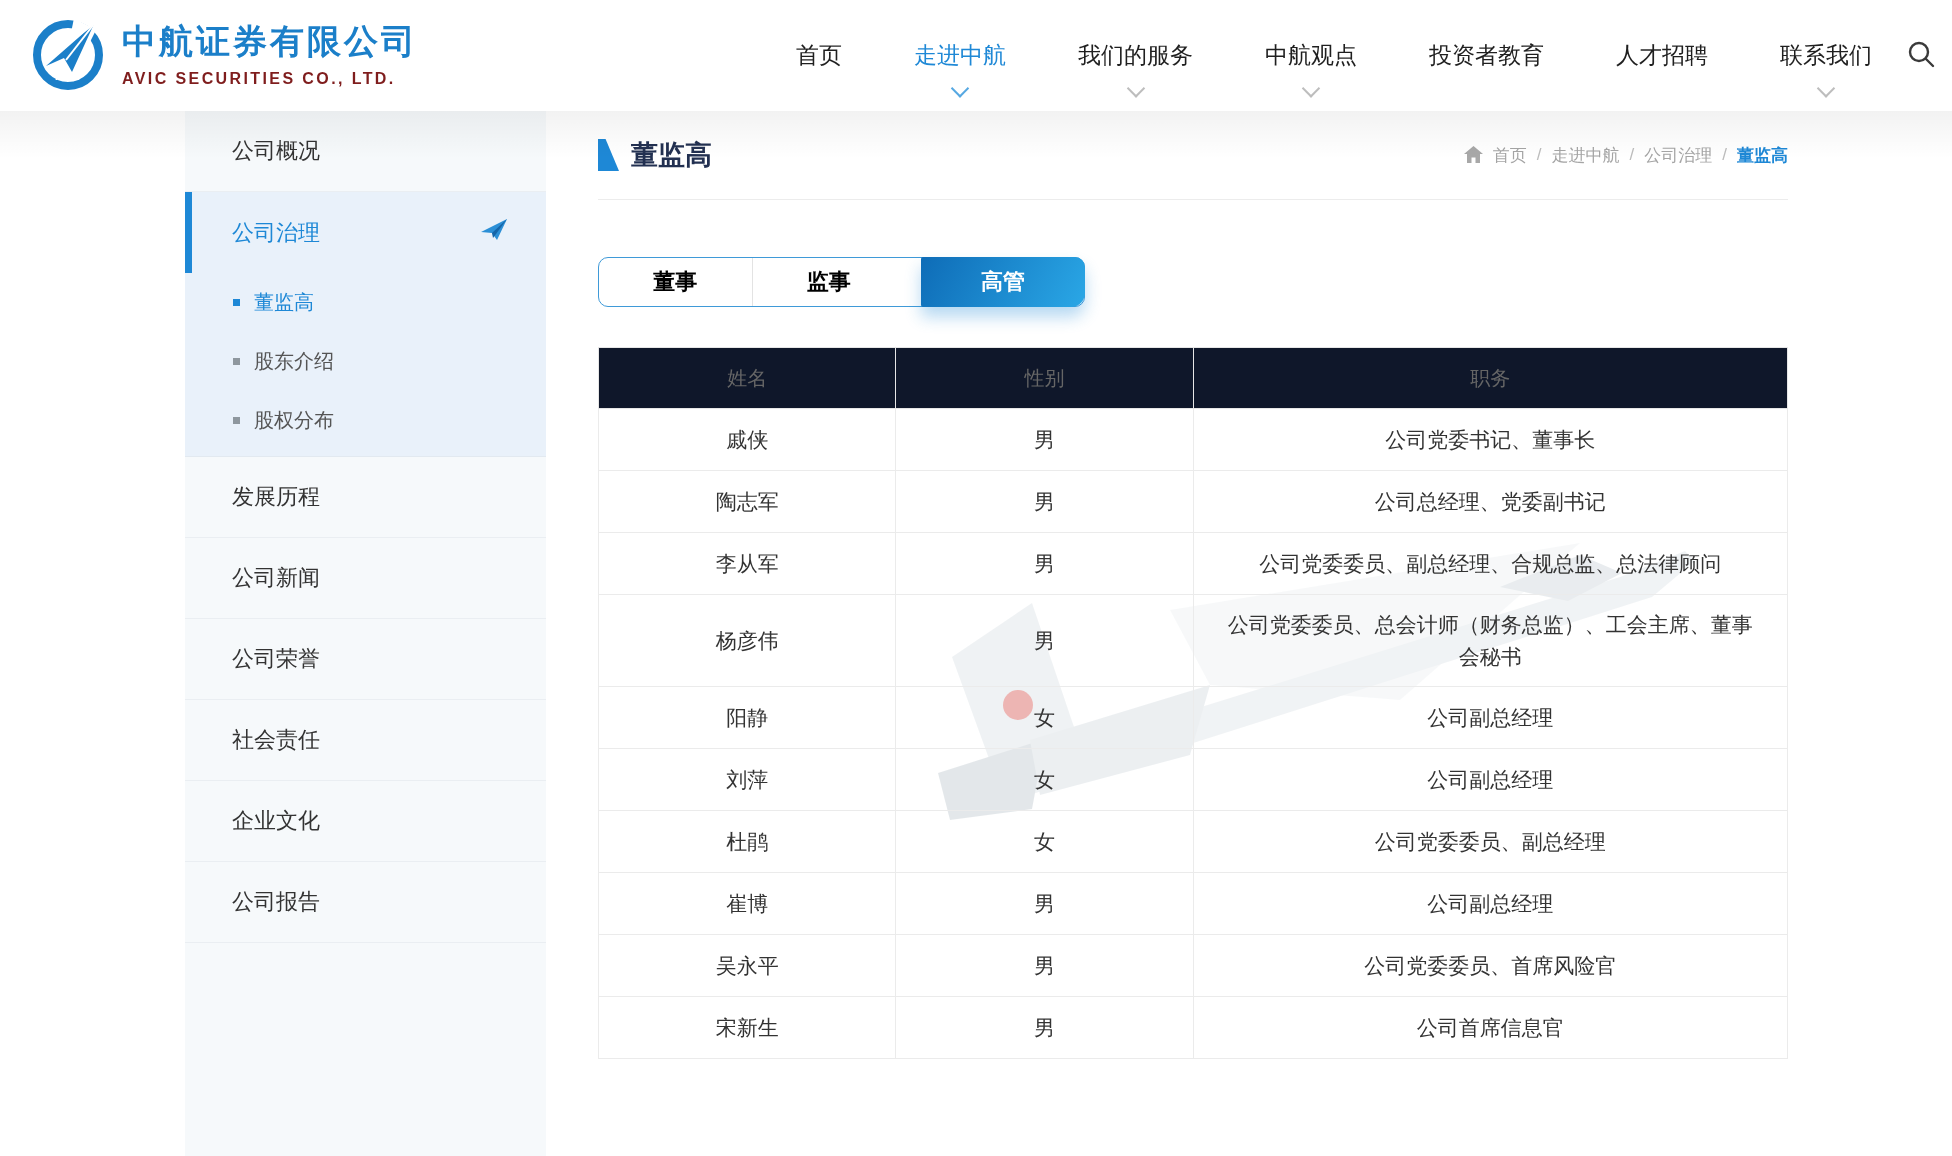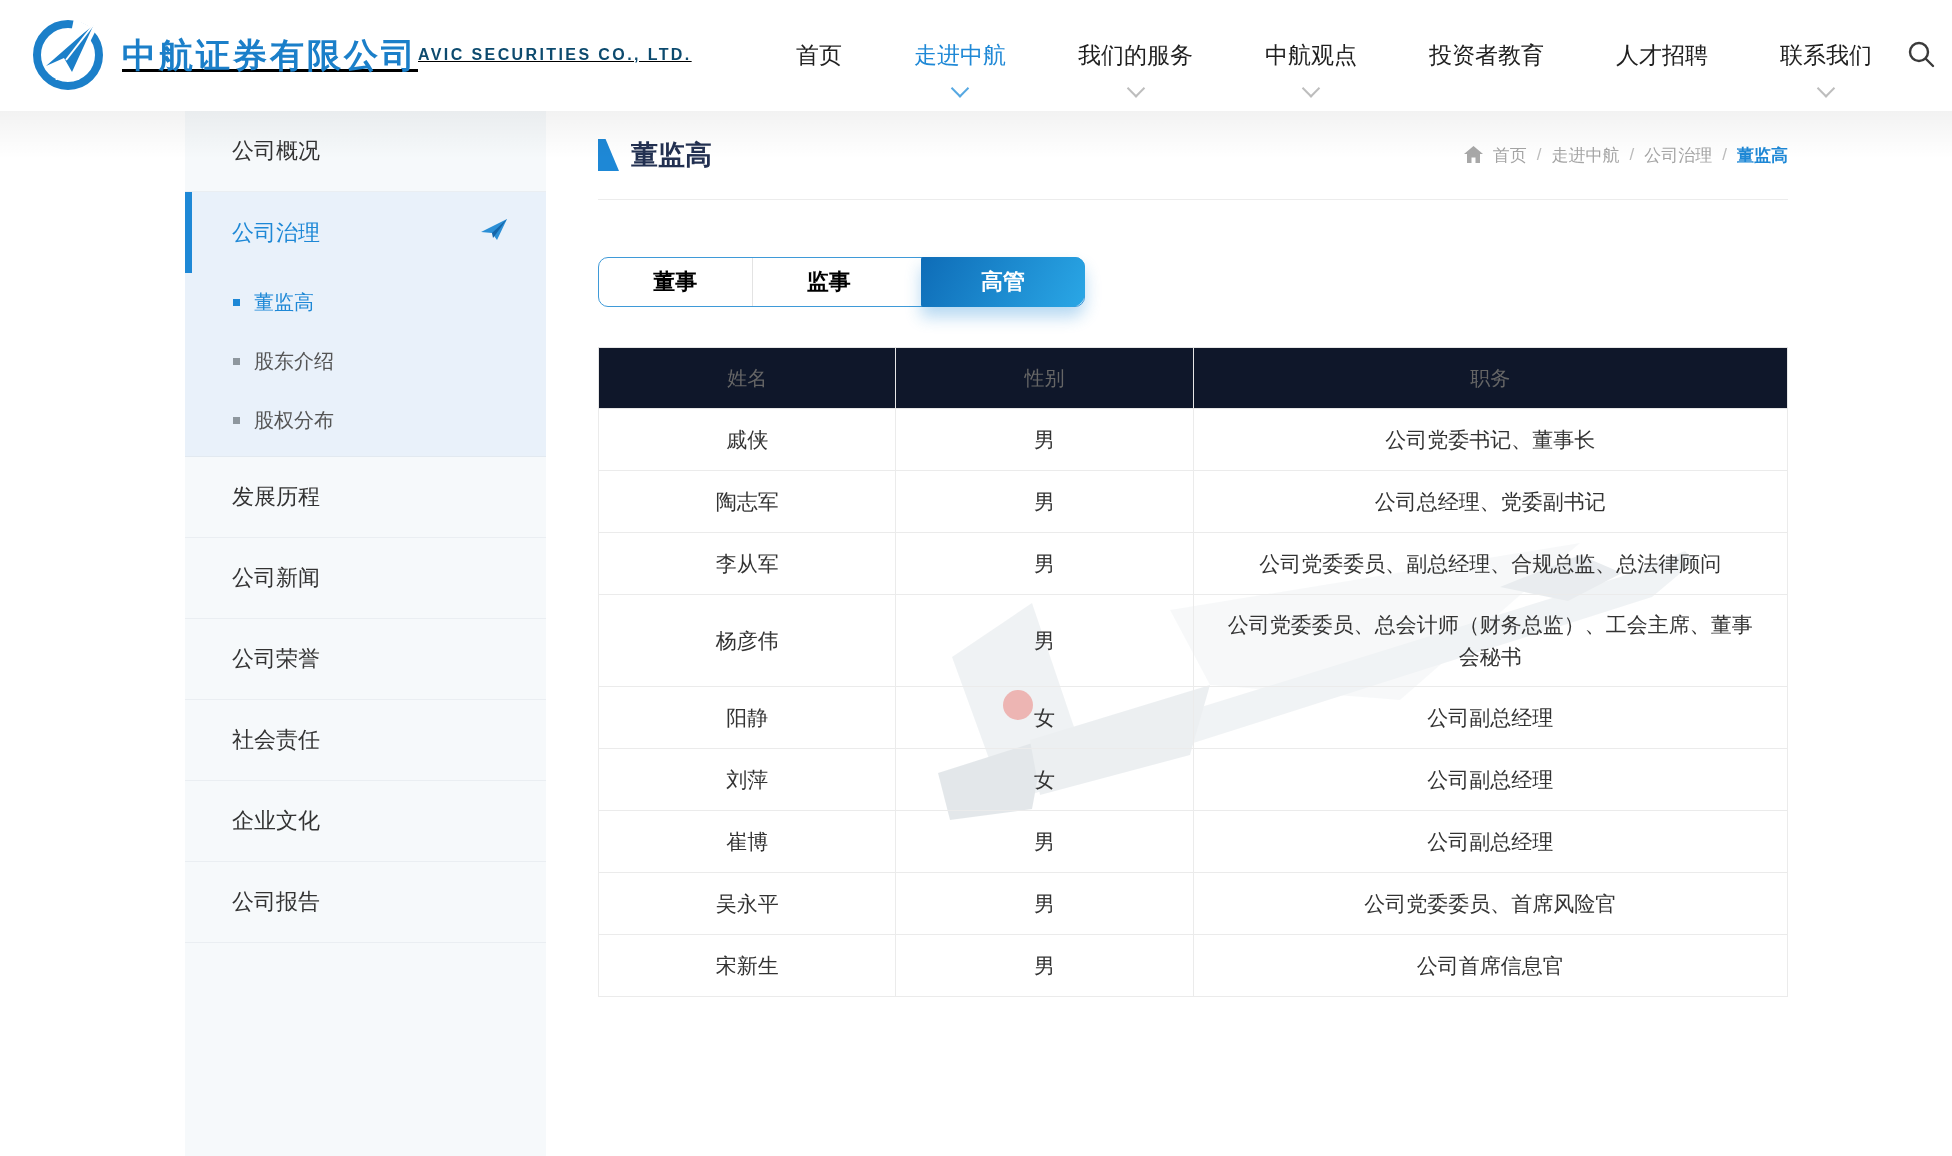--- a/index.html
+++ b/index.html
@@ -16,23 +16,23 @@
     position: absolute; top: 0; left: 0; right: 0; height: 111px;
     background: #fff; display: flex; align-items: center;
     padding-left: 30px; z-index: 10;
   }
   .header-fade {
     position: absolute; top: 111px; left: 0; right: 0; height: 48px;
     background: linear-gradient(rgba(0,0,0,0.05), rgba(0,0,0,0));
     pointer-events: none; z-index: 4;
   }
   .logo { display: flex; align-items: center; gap: 16px; cursor: pointer; }
-  .logo-texts { display: flex; flex-direction: row; text-decoration: underline; }
+  .logo-texts { display: flex; flex-direction: column; }
   .logo-text-cn { font-size: 34px; font-weight: bold; color: #1b7fc9; letter-spacing: 3px; line-height: 1.1; }
-  .logo-text-en { font-size: 16px; font-weight: bold; color: #0c4a6e; letter-spacing: 2.4px; margin-top: 9px; }
+  .logo-text-en { font-size: 16px; font-weight: bold; color: #7f1d1d; letter-spacing: 2.4px; margin-top: 9px; }
 
   .nav { display: flex; margin-left: auto; align-items: center; gap: 72px; margin-right: 34px; }
   .nav-item {
     position: relative; font-size: 23px; color: #1f1f1f; cursor: pointer;
     display: flex; justify-content: center; line-height: 27px;
   }
   .nav-item.active { color: #1e88d6; }
   .chev {
     position: absolute; top: 40px; left: 50%;
     width: 13px; height: 13px;
@@ -307,20 +307,25 @@
             <td>阳静</td>
             <td>女</td>
             <td>公司副总经理</td>
           </tr>
           <tr>
             <td>刘萍</td>
             <td>女</td>
             <td>公司副总经理</td>
           </tr>
           <tr>
+            <td>杜鹃</td>
+            <td>女</td>
+            <td>公司党委委员、副总经理</td>
+          </tr>
+          <tr>
             <td>崔博</td>
             <td>男</td>
             <td>公司副总经理</td>
           </tr>
           <tr>
             <td>吴永平</td>
             <td>男</td>
             <td>公司党委委员、首席风险官</td>
           </tr>
           <tr>

